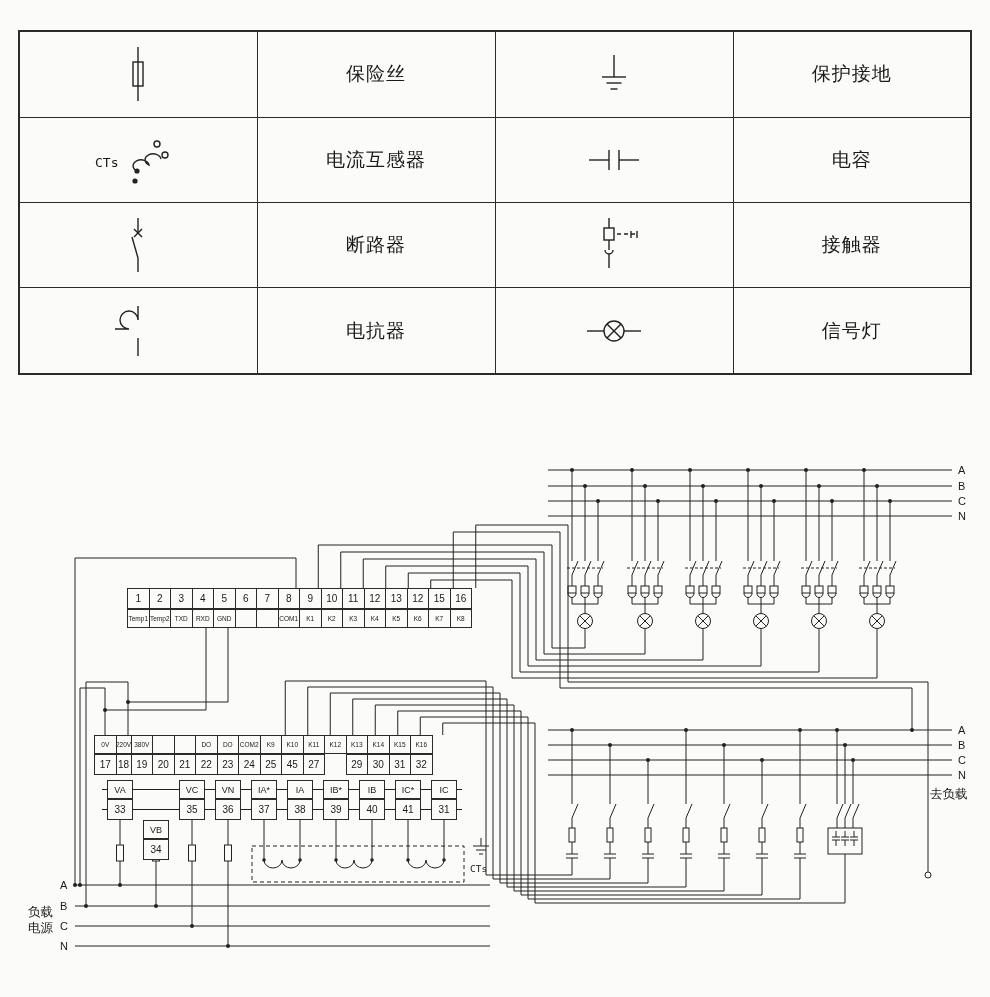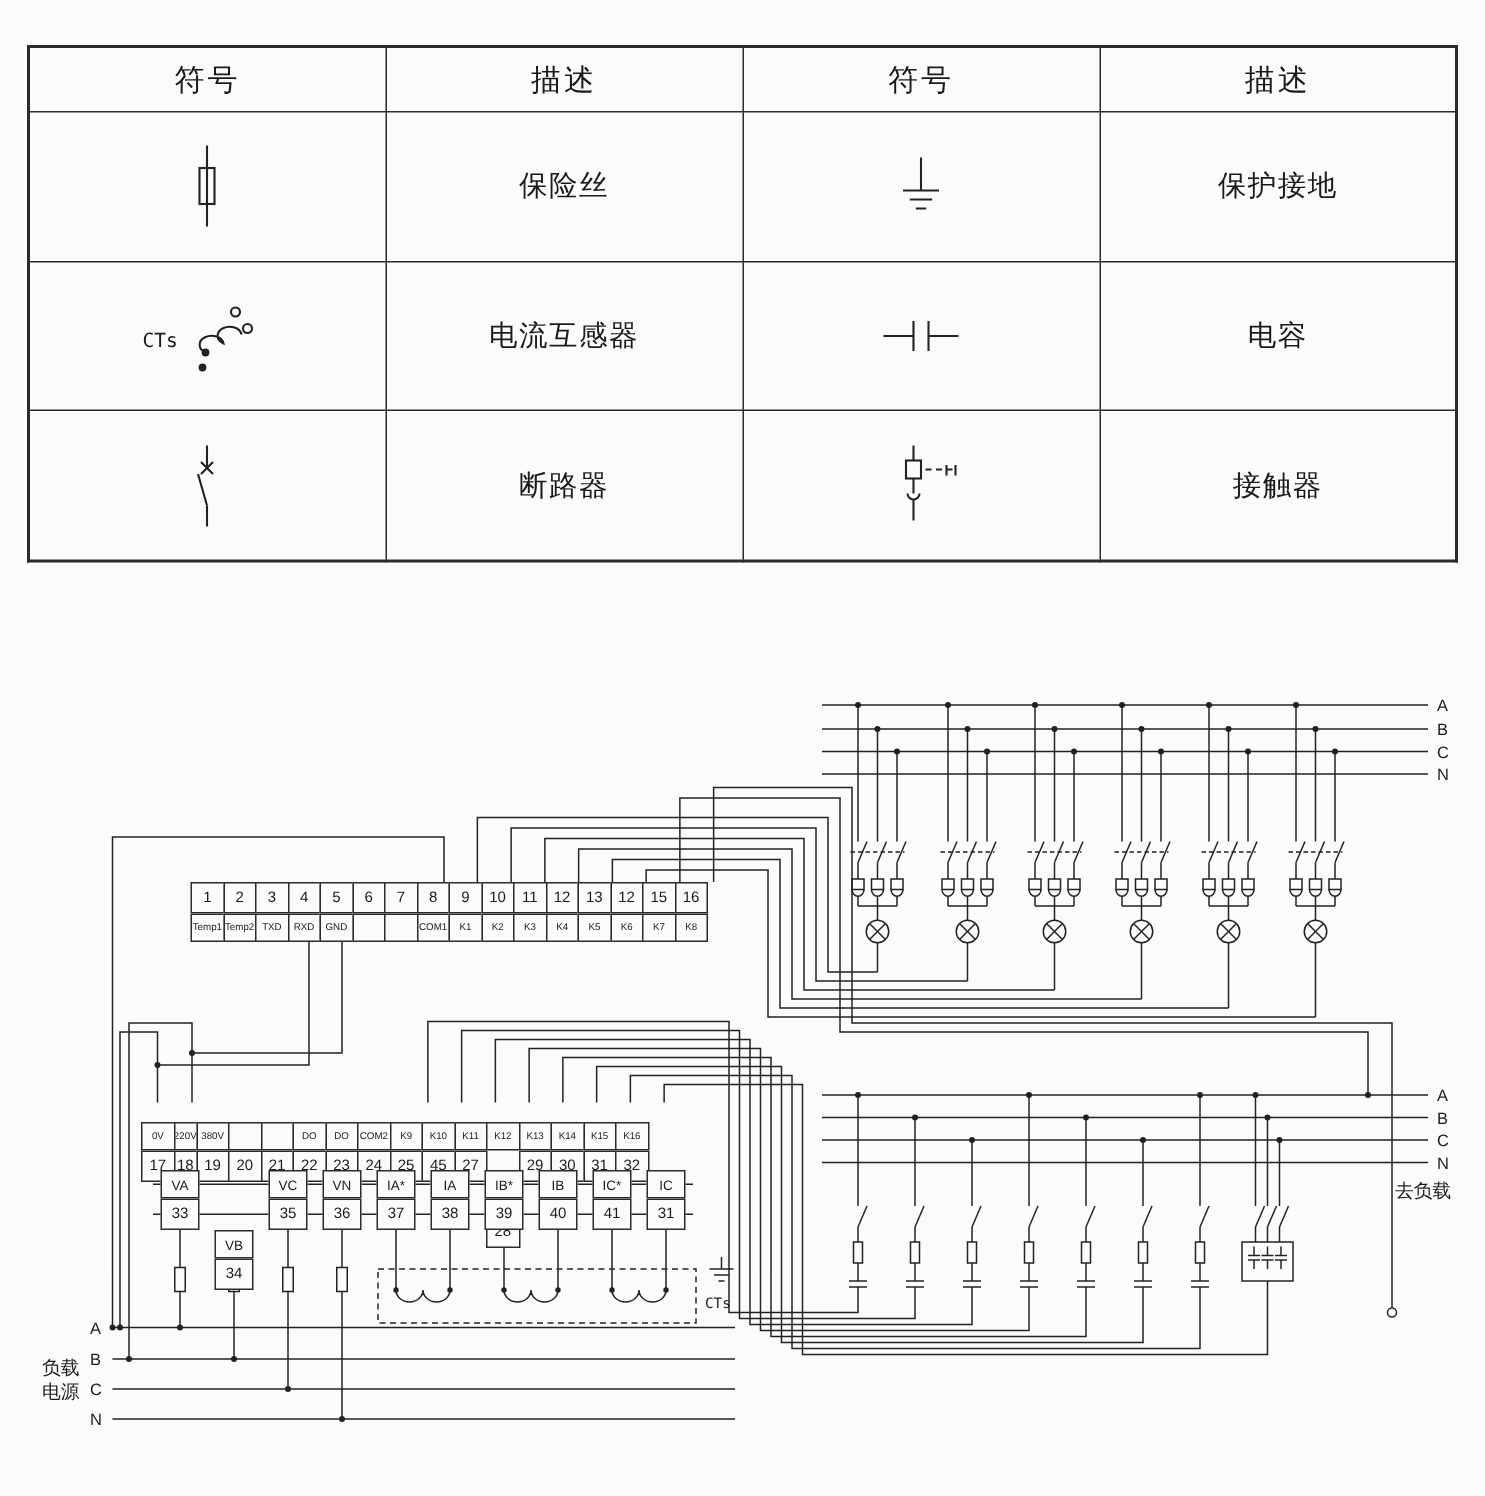--- a/index.html
+++ b/index.html
@@ -50,26 +50,20 @@
 <body>
 
 <table class="legend">
   <colgroup>
       <col style="width:25%">
       <col style="width:25%">
       <col style="width:25%">
       <col style="width:25%">
     </colgroup>
   <tbody>
-      <tr>
-    <th>符号</th>
-    <th>描述</th>
-    <th>符号</th>
-    <th>描述</th>
-  </tr>
   <tr>
     <td class="symcell">
       <svg class="sym" width="70" height="62" viewBox="0 0 70 62">
         <line x1="35" y1="4" x2="35" y2="58"></line>
             <rect x="30" y="19" width="10" height="24"></rect>
       </svg>
     </td>
     <td class="desc">保险丝</td>
     <td class="symcell">
       <svg class="sym" width="70" height="62" viewBox="0 0 70 62">
@@ -120,20 +114,39 @@
         <rect x="25" y="14" width="10" height="12"></rect>
         <line x1="30" y1="26" x2="30" y2="36"></line>
         <path d="M26 36 a4 4 0 0 0 8 0"></path>
         <line x1="30" y1="40" x2="30" y2="54"></line>
         <line x1="38" y1="20" x2="58" y2="20" stroke-dasharray="4,3"></line>
         <line x1="52" y1="17" x2="52" y2="24"></line>
             <line x1="58" y1="17" x2="58" y2="24"></line>
       </svg>
     </td>
     <td class="desc">接触器</td>
+  </tr>
+  <tr>
+    <td class="symcell">
+      <svg class="sym" width="70" height="62" viewBox="0 0 70 62">
+        <path d="M35 6 V20 A9 9 0 1 0 26 29 H12"></path>
+        <line x1="35" y1="38" x2="35" y2="56"></line>
+      </svg>
+    </td>
+    <td class="desc">电抗器</td>
+    <td class="symcell">
+      <svg class="sym" width="70" height="62" viewBox="0 0 70 62">
+        <line x1="8" y1="31" x2="25" y2="31"></line>
+        <circle cx="35" cy="31" r="10"></circle>
+        <line x1="28" y1="24" x2="42" y2="38"></line>
+            <line x1="42" y1="24" x2="28" y2="38"></line>
+        <line x1="45" y1="31" x2="62" y2="31"></line>
+      </svg>
+    </td>
+    <td class="desc">信号灯</td>
   </tr>
 </tbody>
   </table>
 
 <div class="diagram">
   <svg width="990" height="577" viewBox="0 0 990 577">
     <g id="wires">
         <line x1="548" y1="50" x2="952" y2="50"></line>
         <line x1="548" y1="66" x2="952" y2="66"></line>
         <line x1="548" y1="81" x2="952" y2="81"></line>
@@ -550,21 +563,21 @@
       </div>
       <div class="tcell" style="width: 22.5px;">
         <div class="tnum">15</div>
         <div class="tlbl">K7</div>
       </div>
       <div class="tcell" style="width: 22.5px;">
         <div class="tnum">16</div>
         <div class="tlbl">K8</div>
       </div>
     </div>
-  <div class="strip" id="strip2" style="left:94px;top:328px">
+  <div class="strip" id="strip2" style="left:94px;top:315px">
       <div class="tcell" style="width: 22.5px;">
         <div class="tlbl">0V</div>
         <div class="tnum">17</div>
       </div>
       <div class="tcell" style="width: 16px;">
         <div class="tlbl">220V</div>
         <div class="tnum">18</div>
       </div>
       <div class="tcell" style="width: 22.5px;">
         <div class="tlbl">380V</div>

